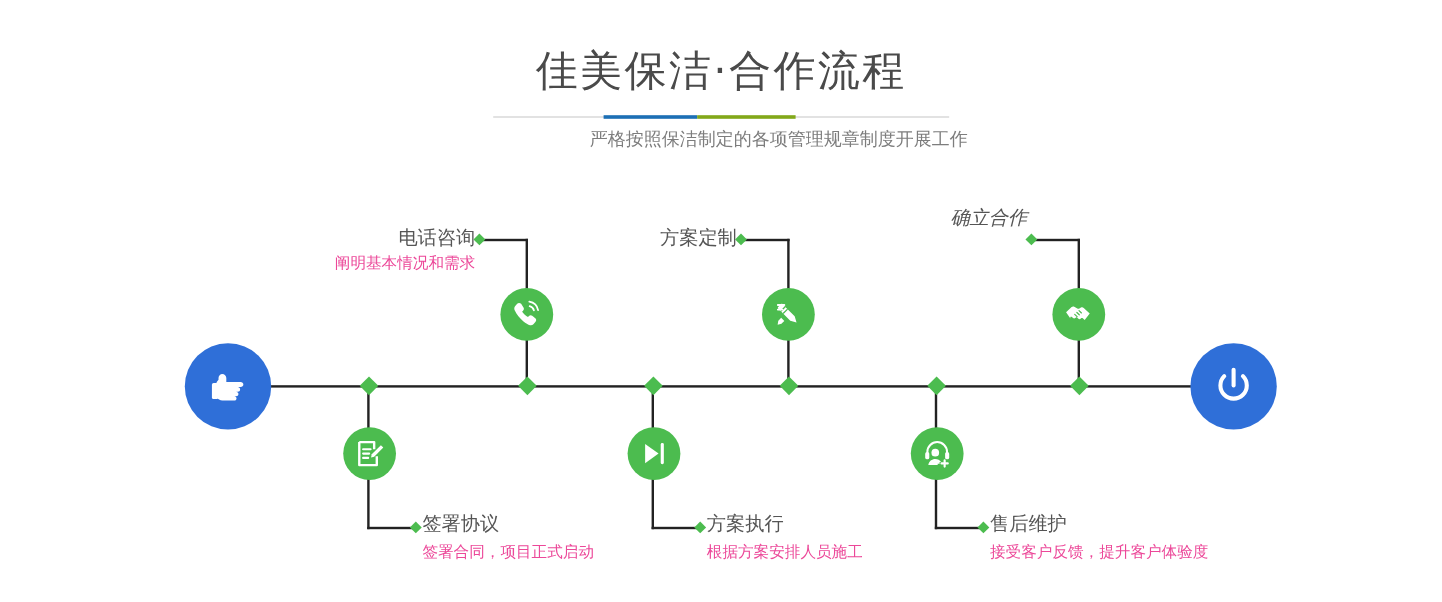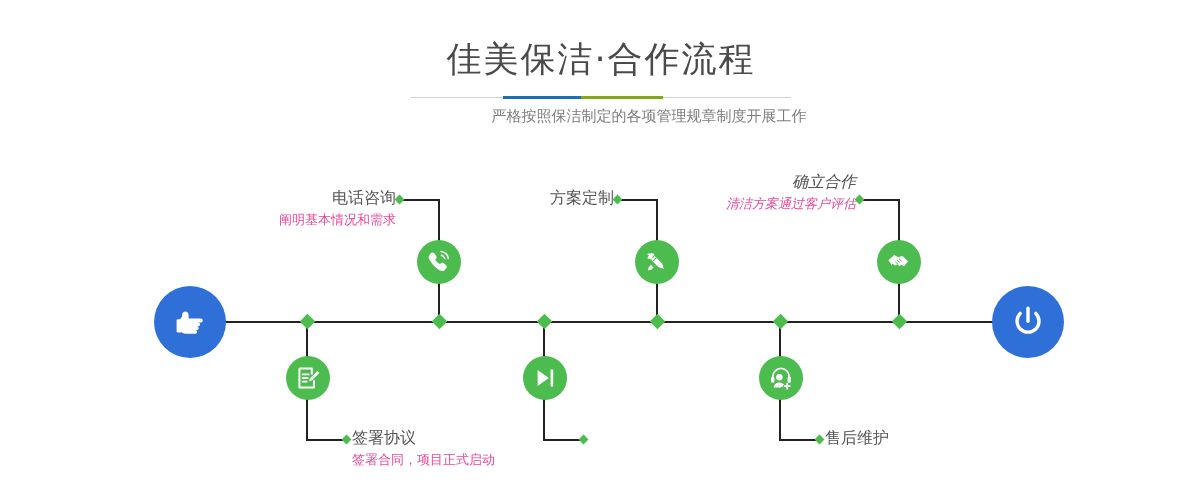--- a/index.html
+++ b/index.html
@@ -266,21 +266,20 @@
             c0.5 0.3 1.2 0.3 1.7 0l1.3-0.7c0.8-0.4 1.7-0.3 2.3 0.3l5.0 4.6-4.2 5.4-1.6-1.4
             c-0.4-0.4-1-0.4-1.4 0l-0.4 0.4c-0.5 0.5-1.3 0.5-1.8 0l-0.9-0.9c-0.4-0.4-1-0.4-1.4 0
             l-0.4 0.4c-0.5 0.5-1.3 0.5-1.8 0l-0.9-0.9c-0.4-0.4-1-0.4-1.4 0L6 16.4z"></path>
           <path fill="none" stroke="#4cbc4f" stroke-width="1.0" stroke-linecap="round" d="M9.6 13.0l2.0 1.9M11.4 11.4l2.0 1.9M13.2 9.9l2.0 1.9"></path>
           <path fill="#ffffff" d="M19.4 19.2l4.2-5.6 2.0 1.6-4.2 5.6z" opacity="0.0"></path>
         </svg>
       </span>
     </div>
     <div class="label-block label-top" style="left:600px; top:32px; width:256px;font-style:italic;">
       <div class="lbl-title">确立合作</div>
-      <div class="lbl-desc">清洁方案通过客户评估</div>
     </div>
 
     <div class="vline" style="left:306px; top:182px; height:119px;"></div>
     <div class="hline" style="left:306px; top:299px; width:40px;"></div>
     <div class="diamond" style="left:302px; top:176px;"></div>
     <div class="diamond-sm" style="left:343px; top:296px;"></div>
     <div class="node-circle" style="left:286px; top:216px;">
       <span>
         <svg width="26" height="26" viewBox="0 0 26 26">
           <path fill="none" stroke="#ffffff" stroke-width="2" stroke-linejoin="round" d="M4.4 3.4h12.4v6.0M4.4 3.4v19.2h14.6v-7.4"></path>
@@ -298,20 +297,24 @@
     <div class="hline" style="left:543px; top:299px; width:40px;"></div>
     <div class="diamond" style="left:539px; top:176px;"></div>
     <div class="diamond-sm" style="left:580px; top:296px;"></div>
     <div class="node-circle" style="left:523px; top:216px;">
       <span>
         <svg width="26" height="26" viewBox="0 0 26 26">
           <path fill="#ffffff" d="M5.6 5.0l11.2 8.0-11.2 8.0z"></path>
           <rect fill="#ffffff" x="18.6" y="4.2" width="2.6" height="17.6" rx="1.2"></rect>
         </svg>
       </span>
+    </div>
+    <div class="label-block label-bottom" style="left:589px; top:288px;">
+      <div class="lbl-title">方案执行</div>
+      <div class="lbl-desc">根据方案安排人员施工</div>
     </div>
 
     <div class="vline" style="left:779px; top:182px; height:119px;"></div>
     <div class="hline" style="left:779px; top:299px; width:40px;"></div>
     <div class="diamond" style="left:775px; top:176px;"></div>
     <div class="diamond-sm" style="left:816px; top:296px;"></div>
     <div class="node-circle" style="left:759px; top:216px;">
       <span>
         <svg width="26" height="26" viewBox="0 0 26 26">
           <path fill="none" stroke="#ffffff" stroke-width="1.7" stroke-linecap="round" d="M4.8 13.2v-1.6a8.2 8.2 0 0 1 16.4 0v1.6"></path>
@@ -319,16 +322,17 @@
           <rect fill="#ffffff" x="19.6" y="11.6" width="3.4" height="6.2" rx="1.6"></rect>
           <circle fill="#ffffff" cx="11.4" cy="12.2" r="3.2"></circle>
           <path fill="#ffffff" d="M5.6 22.4c0.4-3.2 3.0-5.0 5.8-5.0 2.0 0 3.8 0.9 4.9 2.4
             l-1.3 0.1v1.5h-1.6v1.0z"></path>
           <path fill="none" stroke="#ffffff" stroke-width="1.8" stroke-linecap="round" d="M19.2 18.6v5.2M16.6 21.2h5.2"></path>
         </svg>
       </span>
     </div>
     <div class="label-block label-bottom" style="left:825px; top:288px;">
       <div class="lbl-title">售后维护</div>
+      <div class="lbl-desc">接受客户反馈，提升客户体验度</div>
     </div>
 
   </div>
 </div>
 
 </body></html>

